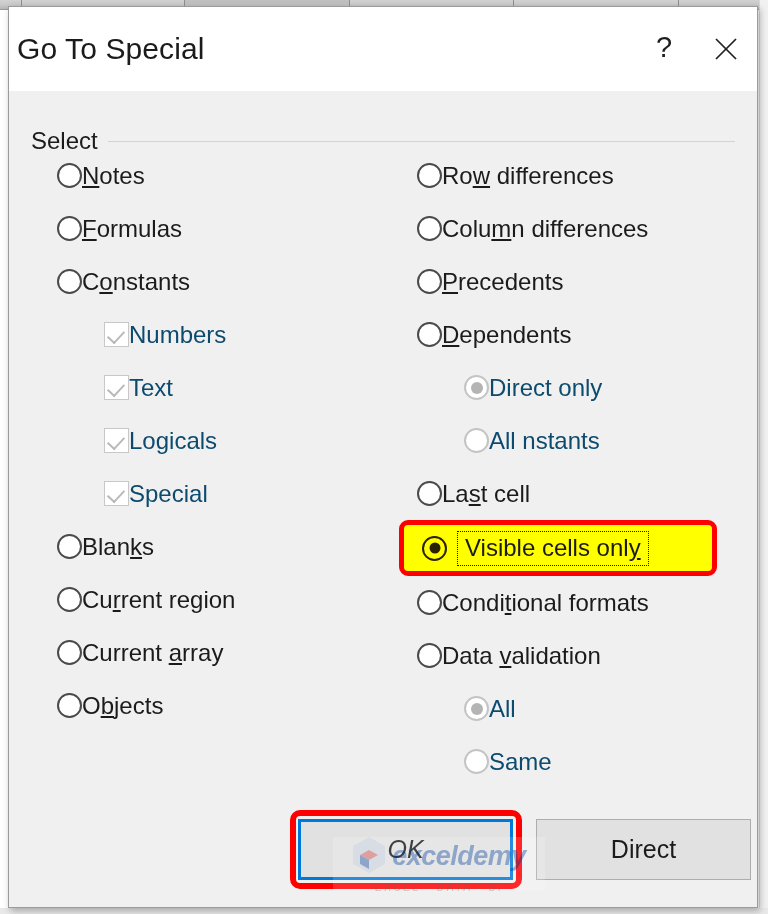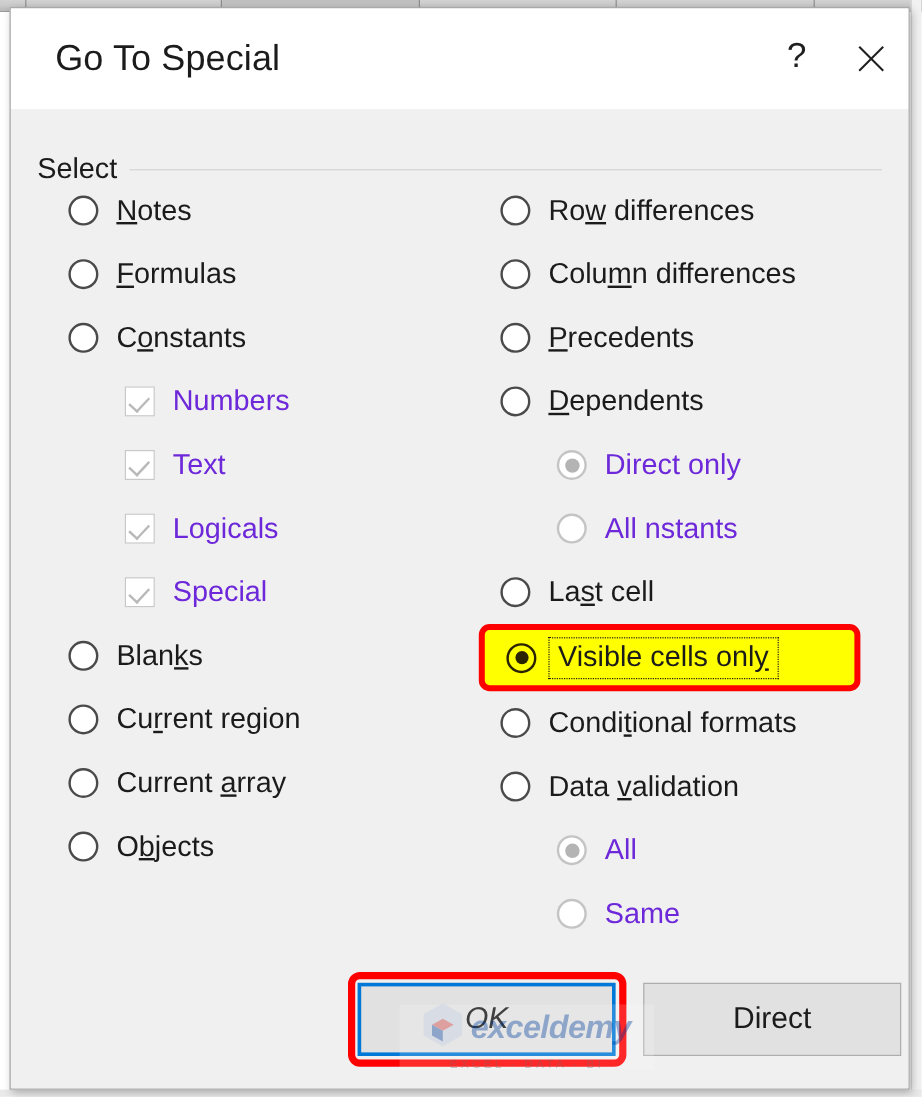--- a/index.html
+++ b/index.html
@@ -78,21 +78,21 @@
     height: 84px;
     background: #ffffff;
     flex: 0 0 auto;
     display: flex;
     align-items: center;
     position: relative;
   }
   .title-text {
     font-size: 30px;
     color: #1b1b1b;
-    margin-left: 37px;
+    margin-left: 8px;
     letter-spacing: 0.1px;
     white-space: nowrap;
   }
   .title-buttons {
     position: absolute;
     right: 0; top: 0;
     height: 100%;
     display: flex;
     align-items: center;
   }
@@ -197,25 +197,24 @@
     left: 6px; top: 4px;
     width: 8px; height: 14px;
     border: solid #b9b9b9;
     border-width: 0 2.5px 2.5px 0;
     transform: rotate(43deg);
   }
 
   .opt-label {
     font-size: 24px;
     color: #1b1b1b;
-    margin-left: 15px;
     white-space: nowrap;
     line-height: 1;
   }
-  .opt-label.disabled { color: #6d28d9; }
+  .opt-label.disabled { color: #0c4a6e; }
   .opt-label u { text-decoration: underline; text-underline-offset: 2px; }
 
   
   .opt.highlighted {
     background: #ffff00;
     border: 5px solid #ff0000;
     border-radius: 9px;
     box-sizing: border-box;
     height: 56px;
     margin-left: -18px;

